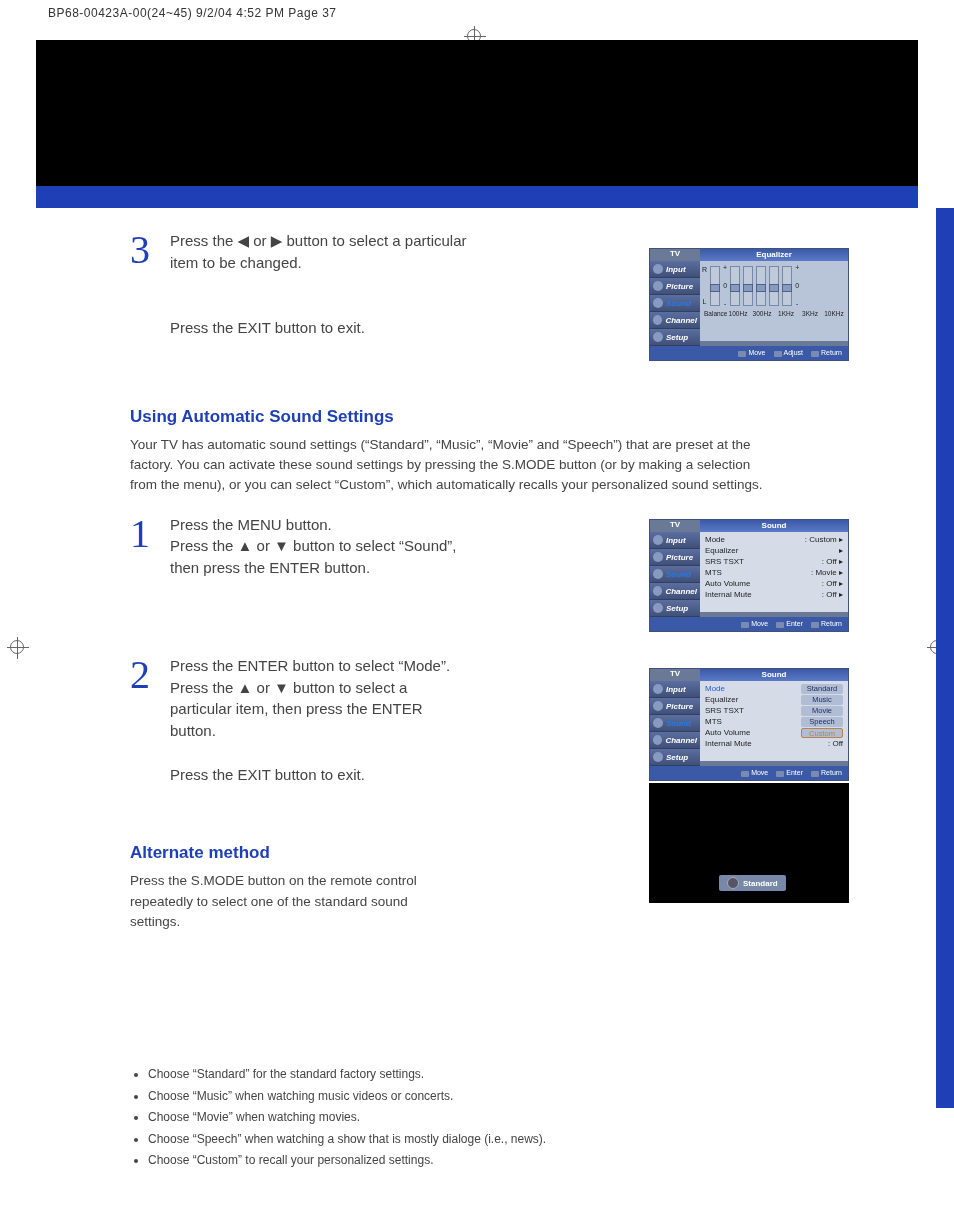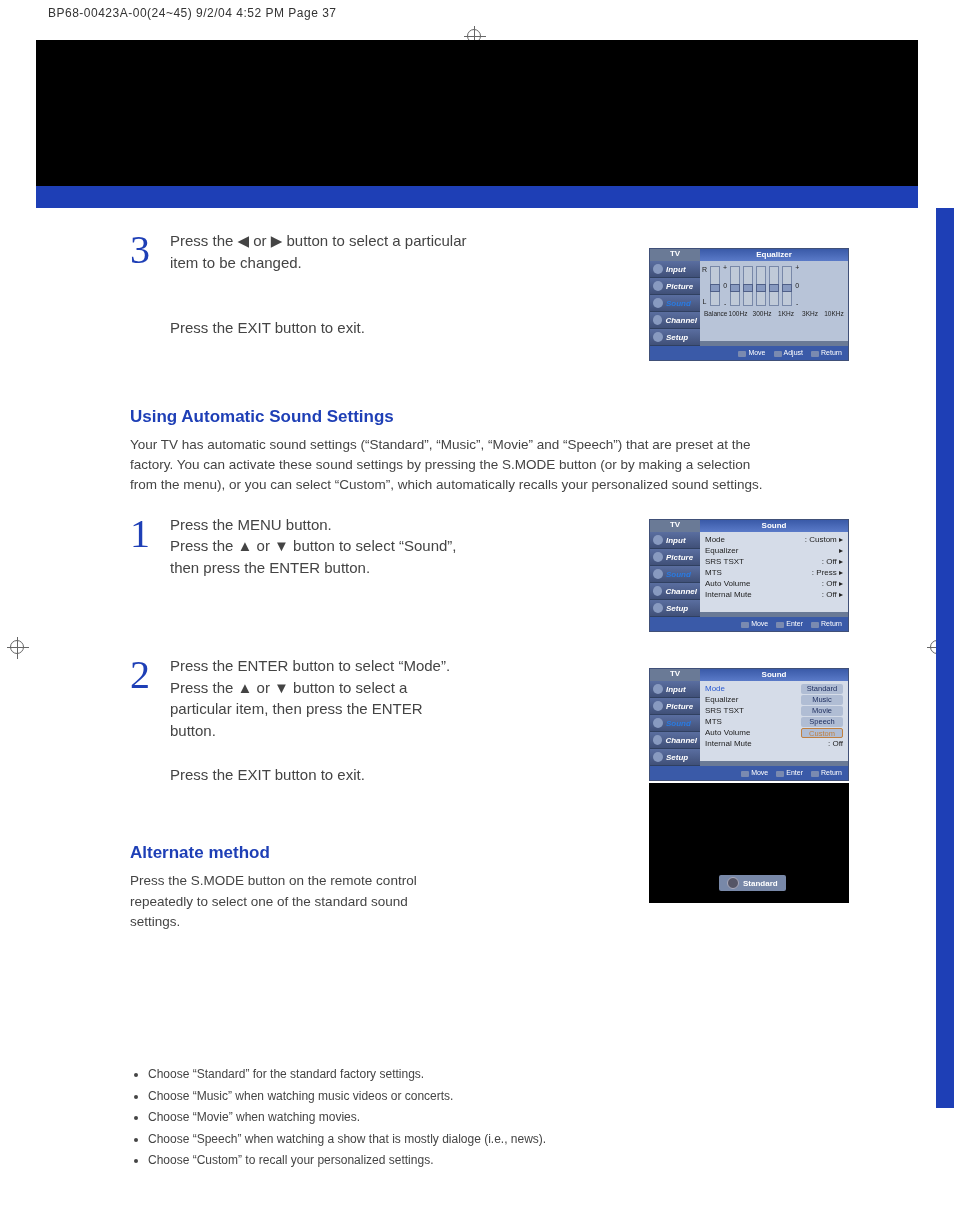--- a/index.html
+++ b/index.html
@@ -194,21 +194,21 @@
       <div class="row">
           <span>Equalizer</span>
           <span class="arrow">▸</span>
         </div>
       <div class="row">
           <span>SRS TSXT</span>
           <span><span>: Off</span> <span class="arrow">▸</span></span>
         </div>
       <div class="row">
           <span>MTS</span>
-          <span><span>: Press</span> <span class="arrow">▸</span></span>
+          <span><span>: Movie</span> <span class="arrow">▸</span></span>
         </div>
       <div class="row">
           <span>Auto Volume</span>
           <span><span>: Off</span> <span class="arrow">▸</span></span>
         </div>
       <div class="row">
           <span>Internal Mute</span>
           <span><span>: Off</span> <span class="arrow">▸</span></span>
         </div>
     </div>

